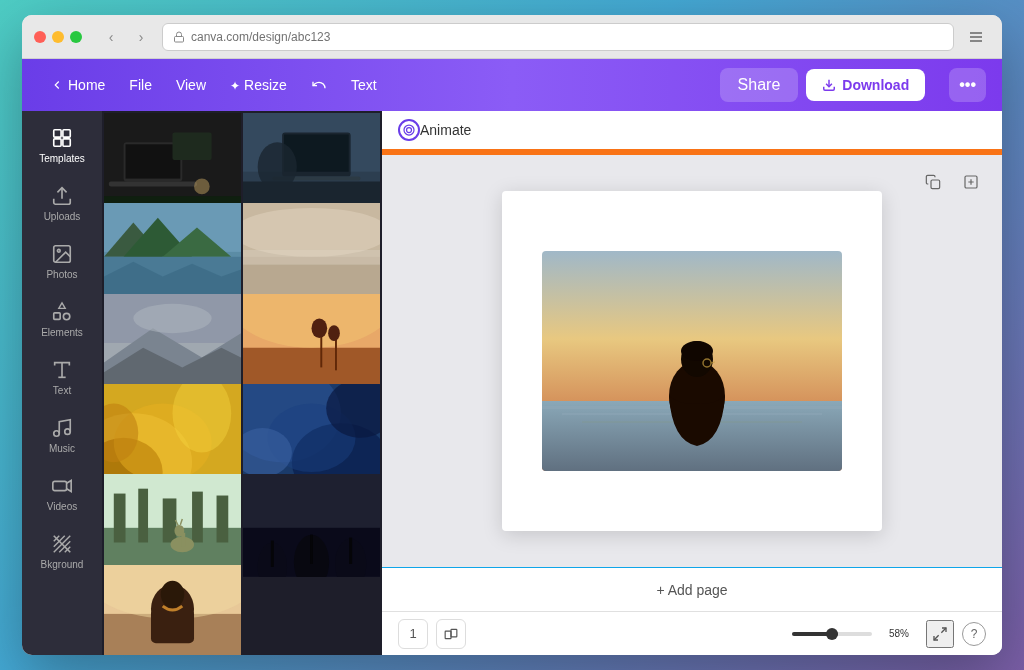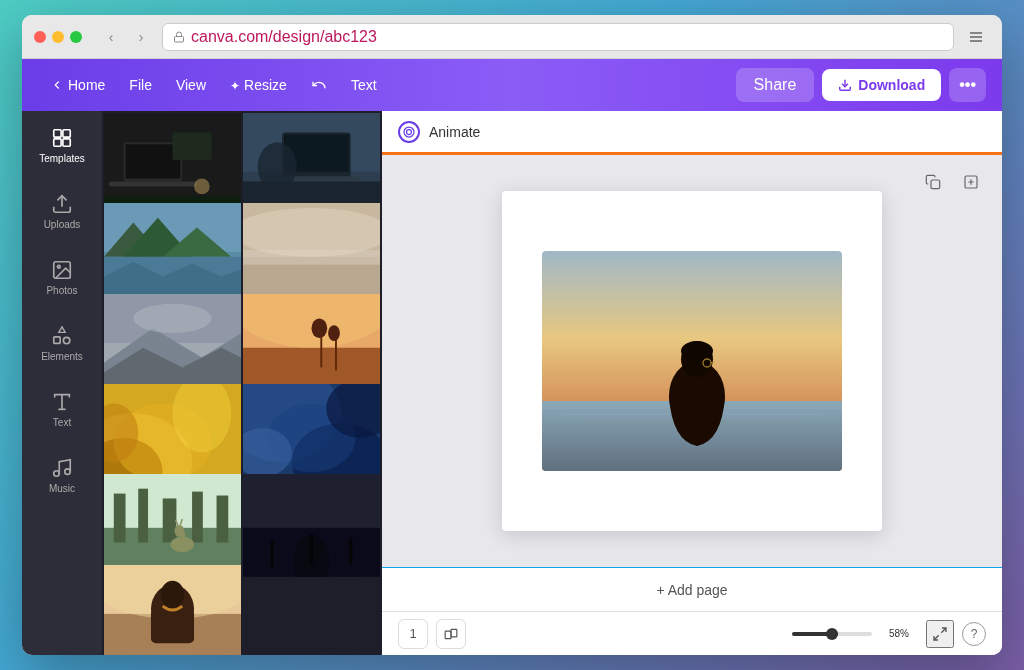--- a/index.html
+++ b/index.html
@@ -145,21 +145,21 @@
       color: #7c3aed;
       border: none;
       border-radius: 8px;
       padding: 8px 16px;
       font-size: 14px;
       font-weight: 600;
       cursor: pointer;
       display: flex;
       align-items: center;
       gap: 6px;
-      margin-right: 8px;
+      margin-right: 24px;
       justify-content: center;
     }
     .btn-more {
       background: rgba(255,255,255,0.2);
       color: white;
       border: none;
       border-radius: 8px;
       padding: 8px 10px;
       cursor: pointer;
       font-size: 16px;
@@ -174,21 +174,21 @@
     }
 
     
     .left-sidebar {
       width: 80px;
       background: #2d2d3a;
       display: flex;
       flex-direction: column;
       align-items: center;
       padding: 8px 0;
-      gap: 12px;
+      gap: 4px;
     }
     .sidebar-item {
       width: 68px;
       display: flex;
       flex-direction: column;
       align-items: center;
       padding: 8px 4px;
       border-radius: 8px;
       cursor: pointer;
       color: #aaa;
@@ -233,22 +233,22 @@
       position: relative;
     }
 
     
     .animate-bar {
       height: 44px;
       background: white;
       display: flex;
       align-items: center;
       padding: 0 16px;
-      border-bottom: 3px solid #f97316;
-      gap: 9px;
+      border-bottom: 6px solid #f97316;
+      gap: 0;
     }
     .animate-icon {
       width: 22px;
       height: 22px;
       border-radius: 50%;
       border: 2px solid #6a3de8;
       display: flex;
       align-items: center;
       justify-content: center;
     }
@@ -422,21 +422,21 @@
     </div>
     <div class="browser-nav">
       <button class="nav-btn">‹</button>
       <button class="nav-btn">›</button>
     </div>
     <div class="address-bar">
       <svg width="12" height="12" viewBox="0 0 24 24" fill="none" stroke="#888" stroke-width="2">
         <rect x="3" y="11" width="18" height="11" rx="2"></rect>
           <path d="M7 11V7a5 5 0 0 1 10 0v4"></path>
       </svg>
-      <span style="font-size:16px;color:#be185d;">canva.com/design/abc123</span>
+      <span style="font-size:12px;color:#737373;">canva.com/design/abc123</span>
     </div>
     <div class="menu-icon">
       <svg width="16" height="16" viewBox="0 0 24 24" fill="none" stroke="#666" stroke-width="2">
         <line x1="3" y1="6" x2="21" y2="6"></line>
           <line x1="3" y1="12" x2="21" y2="12"></line>
           <line x1="3" y1="18" x2="21" y2="18"></line>
       </svg>
     </div>
   </div>
 
@@ -533,21 +533,39 @@
 
         <div class="sidebar-item">
           <svg class="icon-svg" viewBox="0 0 24 24">
             <path d="M9 18V5l12-2v13" stroke="currentColor" fill="none" stroke-width="1.8"></path>
             <circle cx="6" cy="18" r="3" stroke="currentColor" fill="none" stroke-width="1.8"></circle>
             <circle cx="18" cy="16" r="3" stroke="currentColor" fill="none" stroke-width="1.8"></circle>
           </svg>
           <span class="sidebar-label">Music</span>
         </div>
 
-
+        <div class="sidebar-item">
+          <svg class="icon-svg" viewBox="0 0 24 24">
+            <rect x="2" y="7" width="15" height="10" rx="2" stroke="currentColor" fill="none" stroke-width="1.8"></rect>
+            <polyline points="17,9 22,6 22,18 17,15" stroke="currentColor" fill="none" stroke-width="1.8"></polyline>
+          </svg>
+          <span class="sidebar-label">Videos</span>
+        </div>
+
+        <div class="sidebar-item">
+          <svg class="icon-svg" viewBox="0 0 24 24">
+            <line x1="3" y1="3" x2="21" y2="21" stroke="currentColor" stroke-width="1.8"></line>
+            <line x1="3" y1="9" x2="9" y2="3" stroke="currentColor" stroke-width="1.5"></line>
+            <line x1="3" y1="15" x2="15" y2="3" stroke="currentColor" stroke-width="1.5"></line>
+            <line x1="3" y1="21" x2="21" y2="3" stroke="currentColor" stroke-width="1.5"></line>
+            <line x1="9" y1="21" x2="21" y2="9" stroke="currentColor" stroke-width="1.5"></line>
+            <line x1="15" y1="21" x2="21" y2="15" stroke="currentColor" stroke-width="1.5"></line>
+          </svg>
+          <span class="sidebar-label">Bkground</span>
+        </div>
       </div>
 
       <div class="media-panel" style="position:relative;">
 
         <div class="media-thumb">
           <svg width="100%" height="100%" viewBox="0 0 140 105" preserveAspectRatio="xMidYMid slice">
             <rect width="140" height="105" fill="#1a1a1a"></rect>
             <rect x="20" y="30" width="60" height="40" rx="3" fill="#2a2a2a"></rect>
             <rect x="22" y="32" width="56" height="35" fill="#111"></rect>
             <rect x="5" y="70" width="90" height="5" rx="2" fill="#333"></rect>

